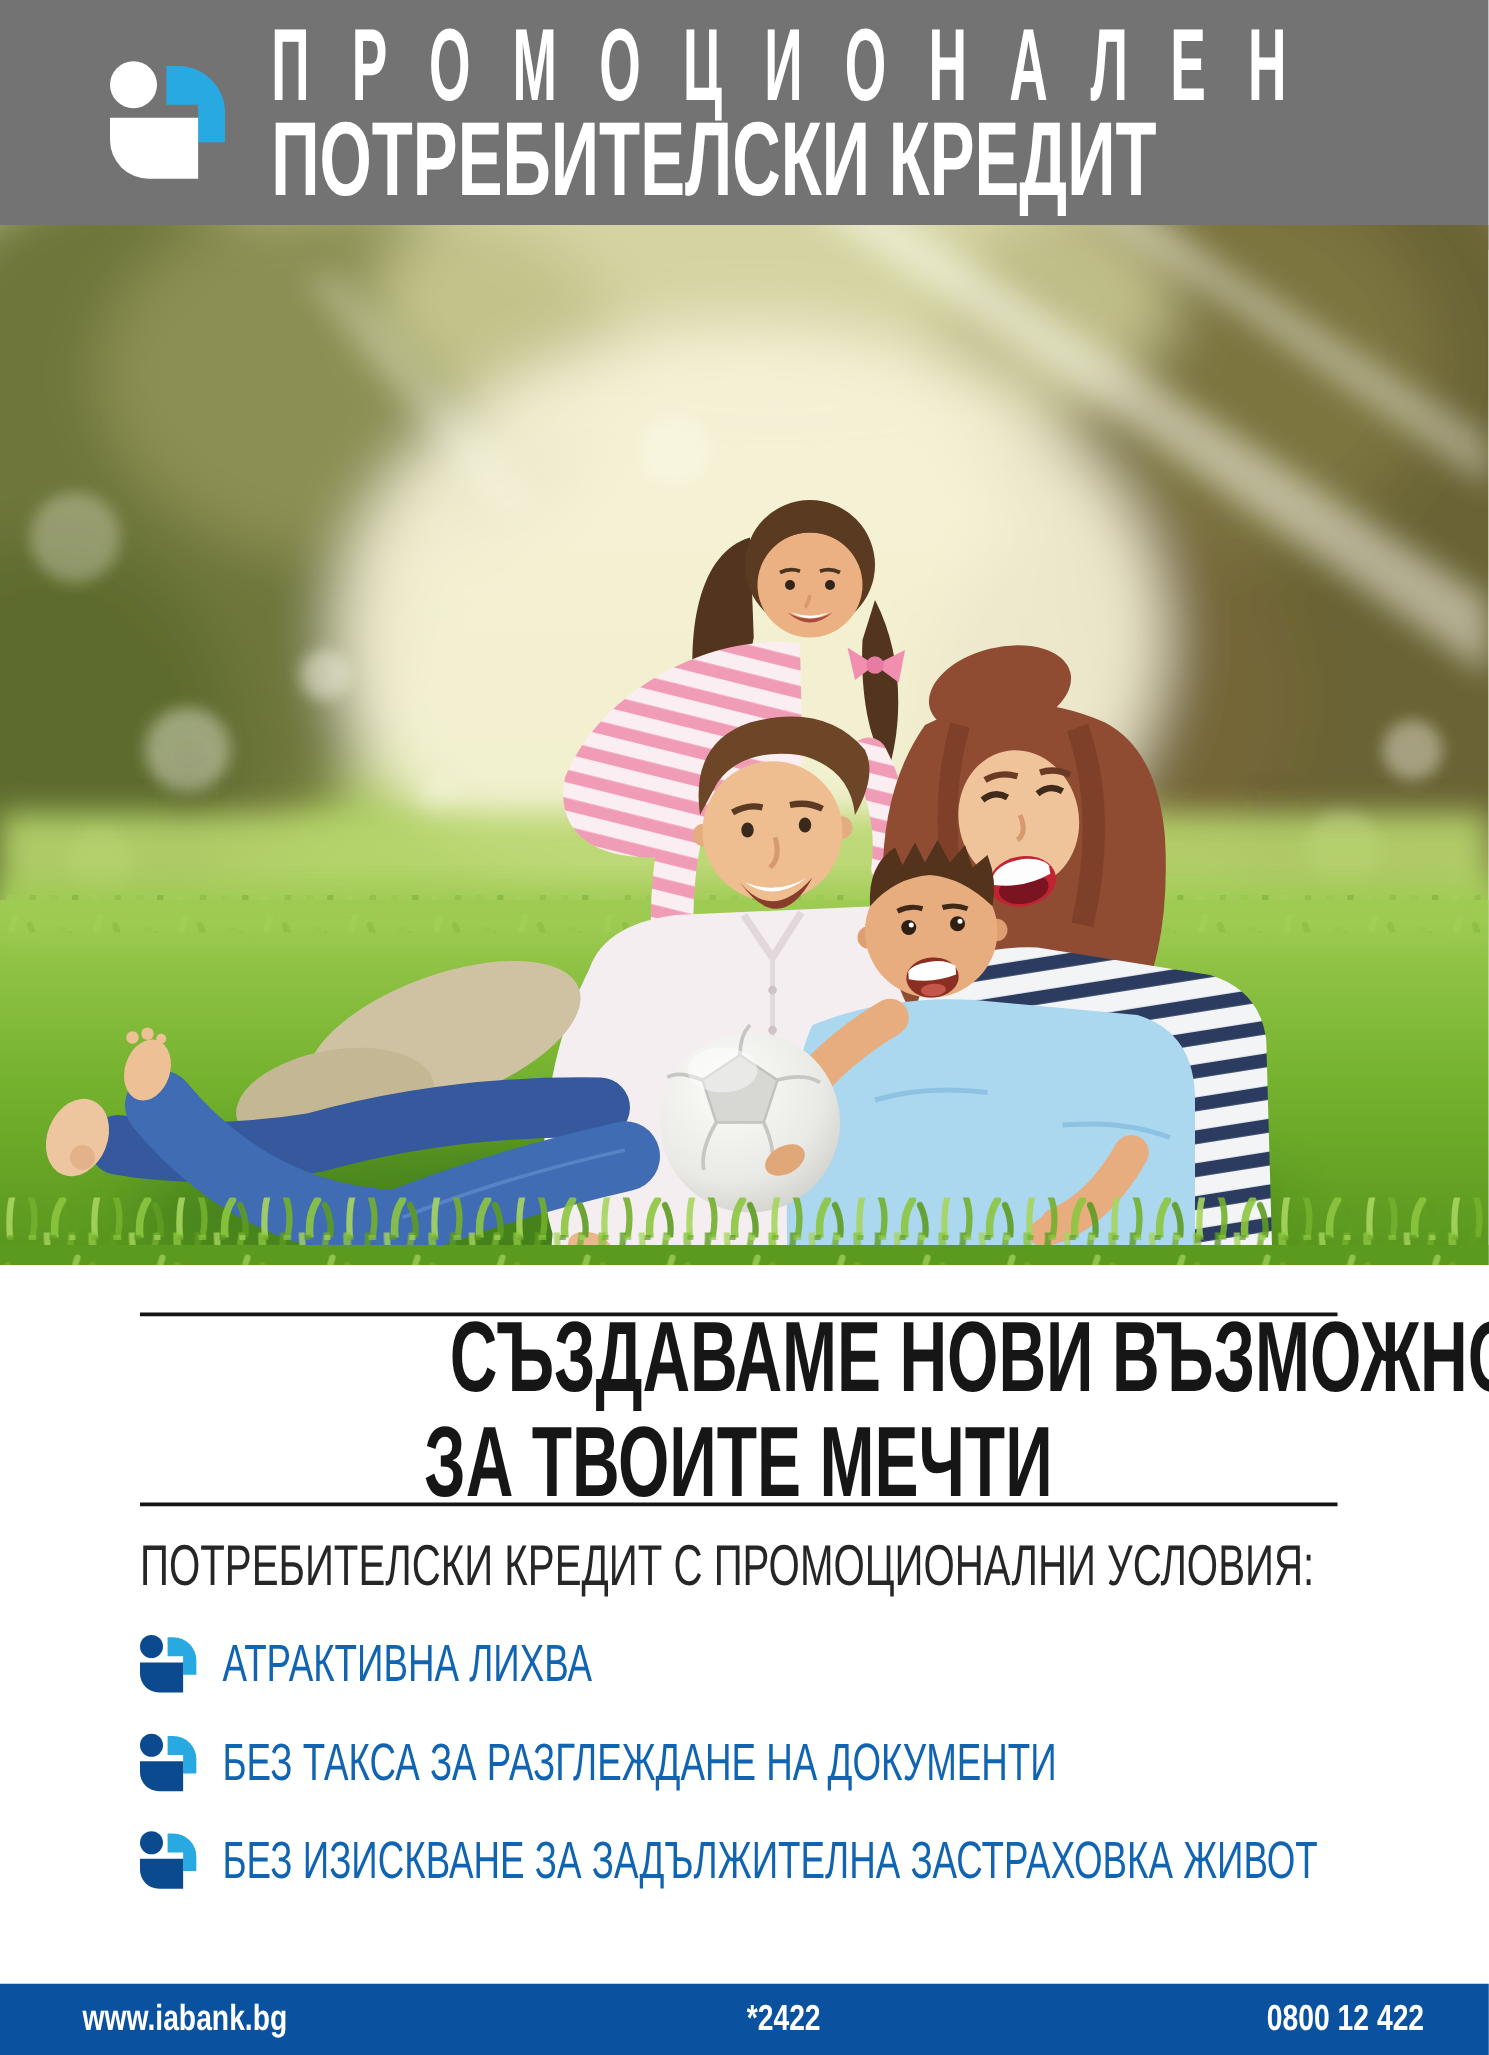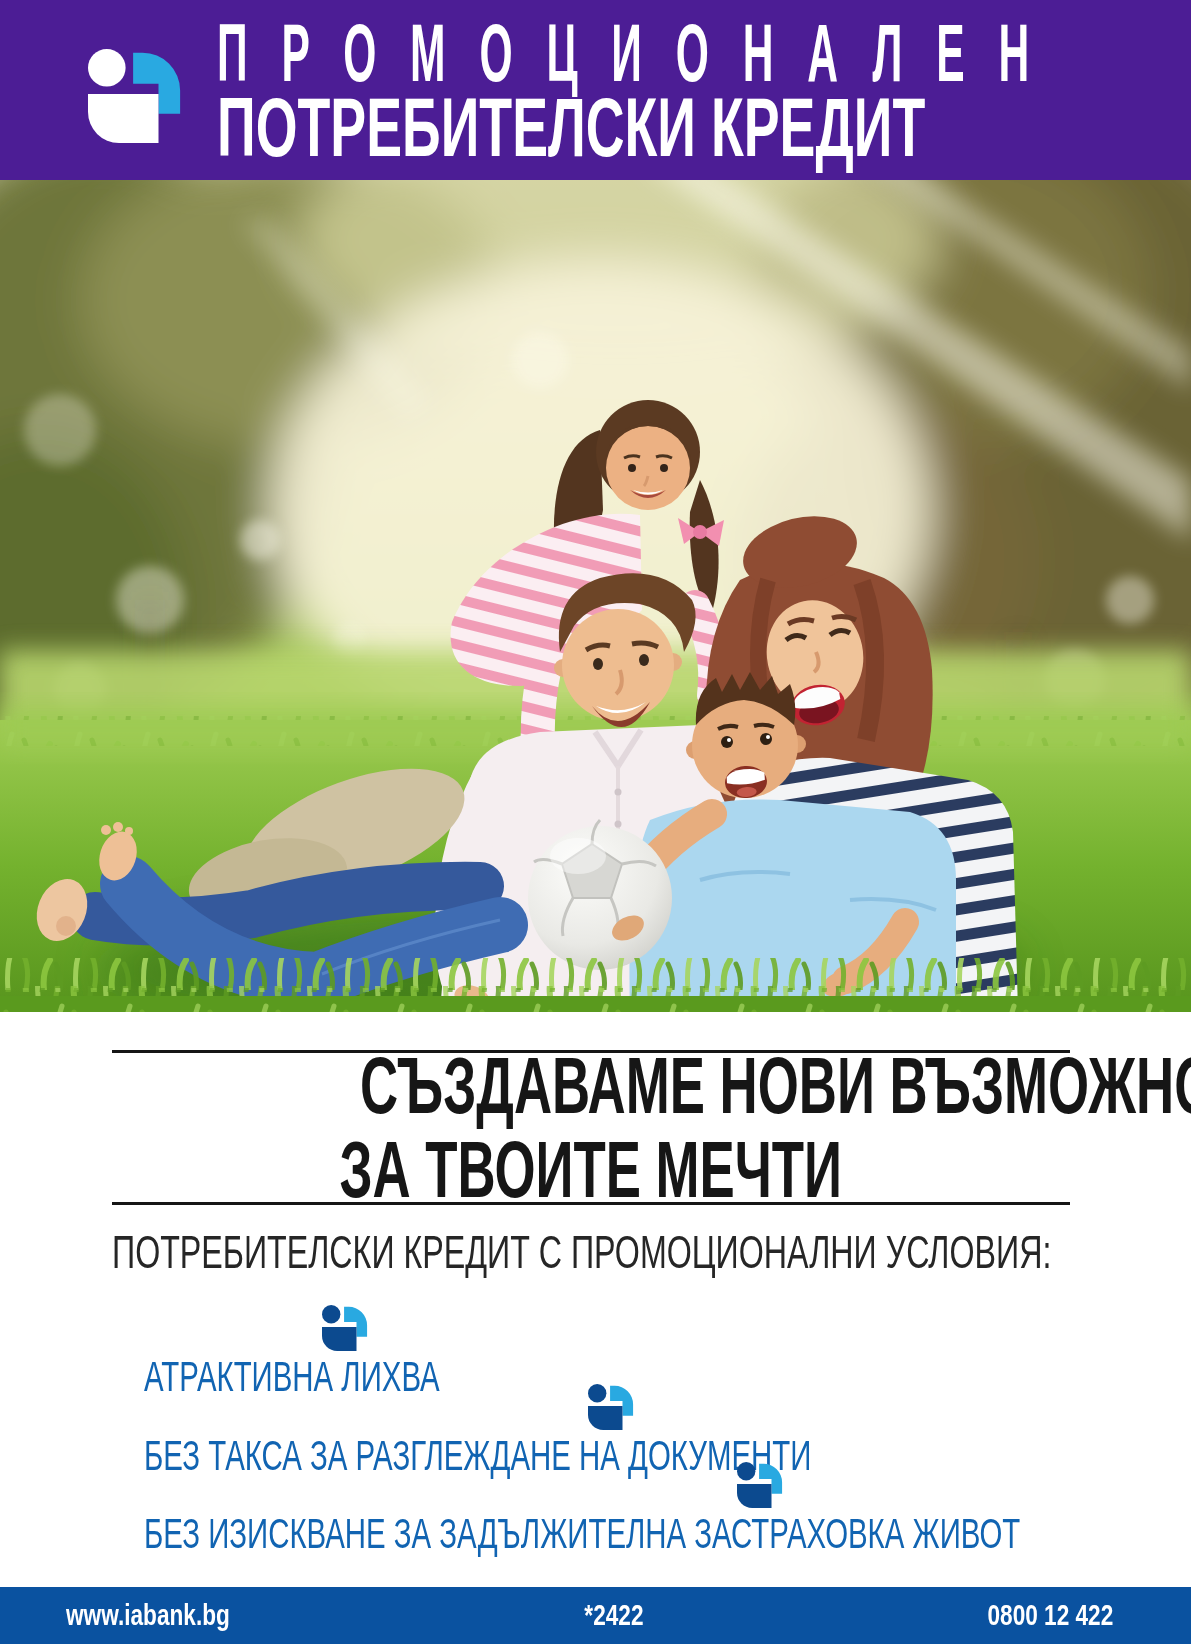--- a/index.html
+++ b/index.html
@@ -1,19 +1,19 @@
 <!DOCTYPE html>
 <html><head>
 <meta charset="utf-8">
 <style>
   html,body{margin:0;padding:0;background:#ffffff;}
   .page{position:relative;width:1191px;height:1644px;background:#ffffff;overflow:hidden;
         font-family:"Liberation Sans",sans-serif;}
   
-  .topbar{position:absolute;left:0;top:0;width:1191px;height:200px;background:#4c1d95;}
+  .topbar{position:absolute;left:0;top:0;width:1191px;height:200px;background:#737373;}
   .logo{position:absolute;left:88px;top:46px;width:94px;height:100px;}
   .t1{position:absolute;left:217px;top:12px;font-size:82px;line-height:82px;
       font-weight:bold;color:#ffffff;white-space:nowrap;}
   .cond1{display:inline-block;transform:scaleX(.52);transform-origin:left center;
          letter-spacing:65px;white-space:nowrap;}
   .t2{position:absolute;left:217px;top:86px;font-size:84px;line-height:82px;
       font-weight:bold;color:#ffffff;white-space:nowrap;}
   .cond2{display:inline-block;transform:scaleX(.64);transform-origin:left center;white-space:nowrap;}
   
   .photo{position:absolute;left:0;top:180px;width:1191px;height:832px;overflow:hidden;}
@@ -25,29 +25,29 @@
   .rule2{top:1202px;}
   .hl{position:absolute;left:0;width:958px;text-align:center;font-weight:bold;
       color:#161616;font-size:80px;line-height:80px;white-space:nowrap;}
   .hl1{top:1046px;}
   .hl2{top:1130px;}
   .condH{display:inline-block;transform:scaleX(.66);transform-origin:center center;white-space:nowrap;}
   .sub{position:absolute;left:0;top:1224px;font-size:46px;line-height:56px;color:#262626;
        font-weight:normal;white-space:nowrap;}
   .condS{display:inline-block;transform:scaleX(.70);transform-origin:left center;white-space:nowrap;}
   .bullets{list-style:none;margin:0;padding:0;}
-  .bullet{position:absolute;left:12px;height:52px;display:flex;align-items:center;flex-direction:column;}
+  .bullet{position:absolute;left:0;height:52px;display:flex;align-items:center;}
   .b1{top:1305px;} .b2{top:1384px;text-align:center;} .b3{top:1462px;}
   .bicon{width:46px;height:48px;flex:0 0 46px;}
   .blabel{margin-left:20px;font-size:42px;line-height:52px;color:#1164b2;white-space:nowrap;}
   .condB{display:inline-block;transform:scaleX(.70);transform-origin:left center;white-space:nowrap;}
   
   .footbar{position:absolute;left:0;bottom:0;width:1191px;height:57px;background:#0a52a0;
            display:flex;align-items:center;justify-content:space-between;
-           padding:0 78px 0 66px;box-sizing:border-box;}
+           padding:0 52px 0 66px;box-sizing:border-box;}
   .fitem{color:#ffffff;font-weight:bold;font-size:29px;white-space:nowrap;}
   .condF{display:inline-block;transform:scaleX(.78);white-space:nowrap;}
   .o-left .condF{transform-origin:left center;}
   .o-center .condF{transform-origin:center center;}
   .o-right .condF{transform-origin:right center;}
 </style>
 </head>
 <body>
 
 <div class="page">

